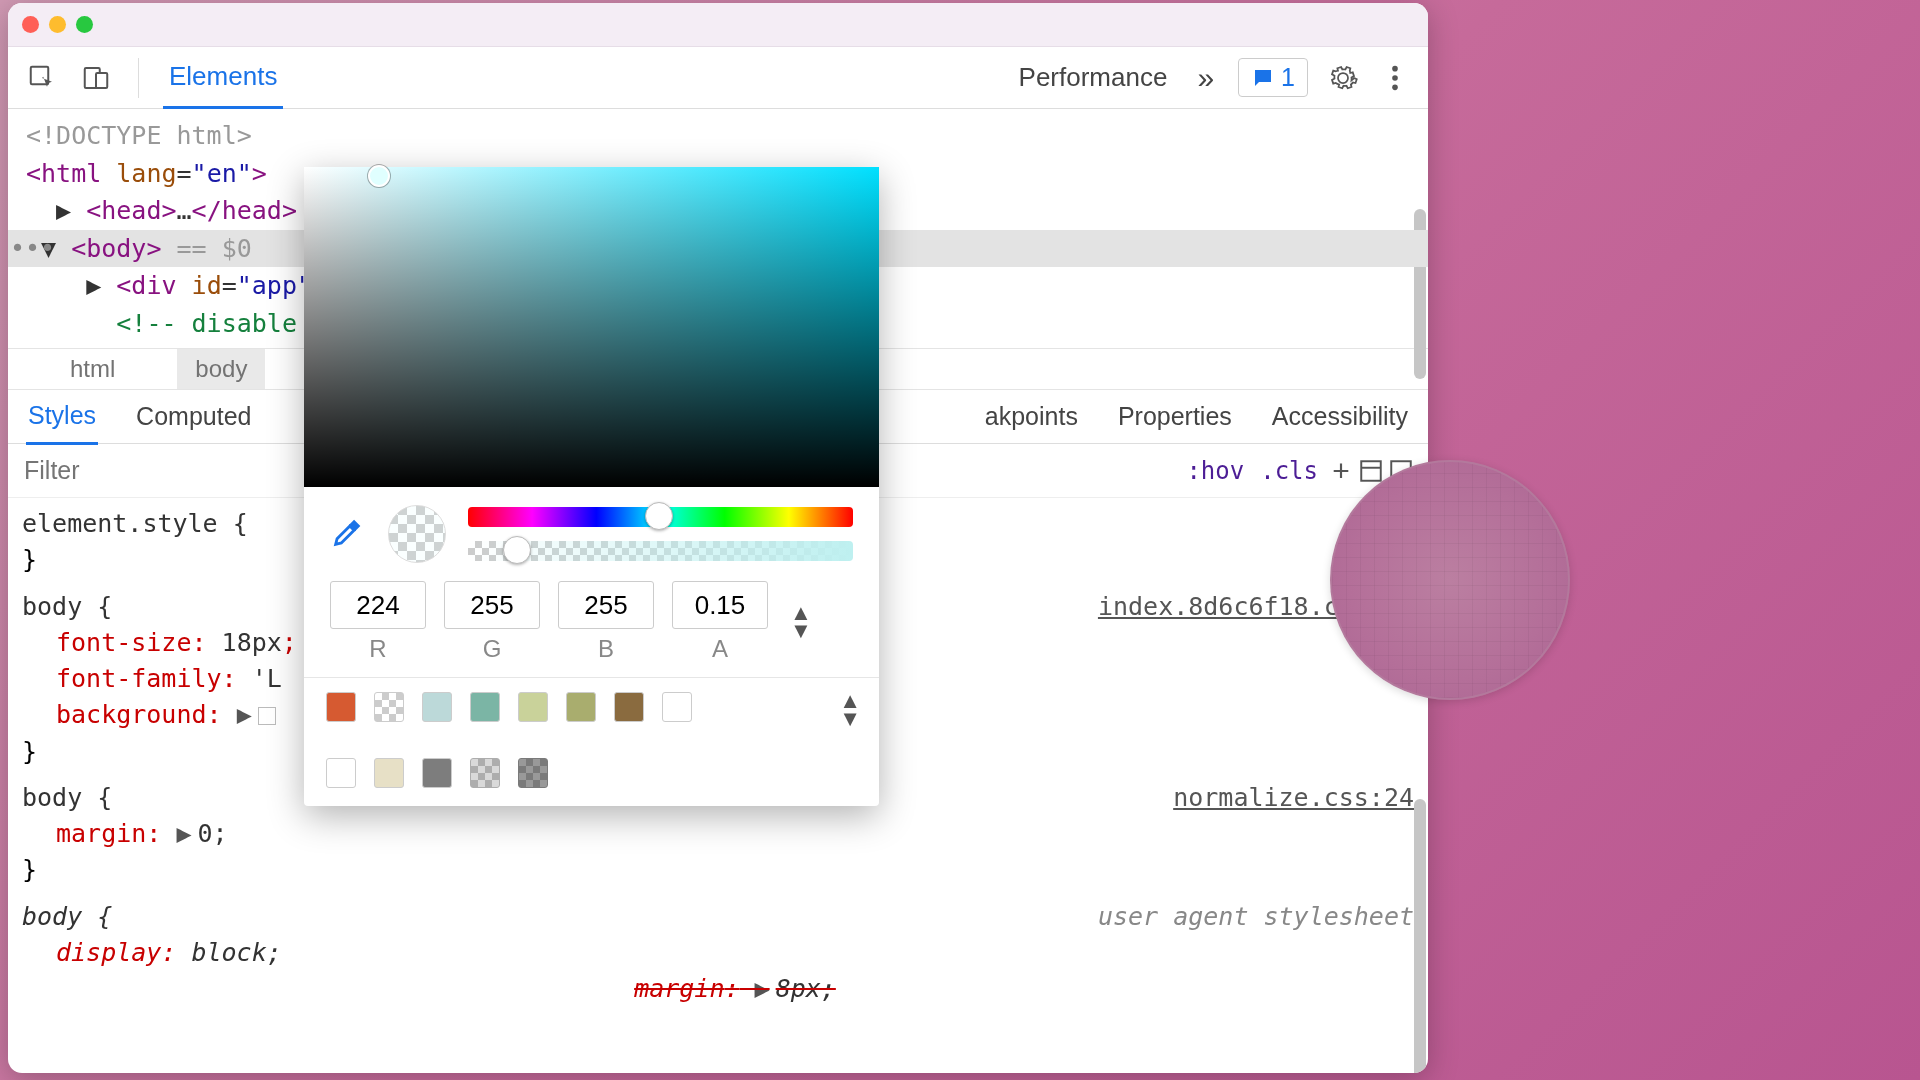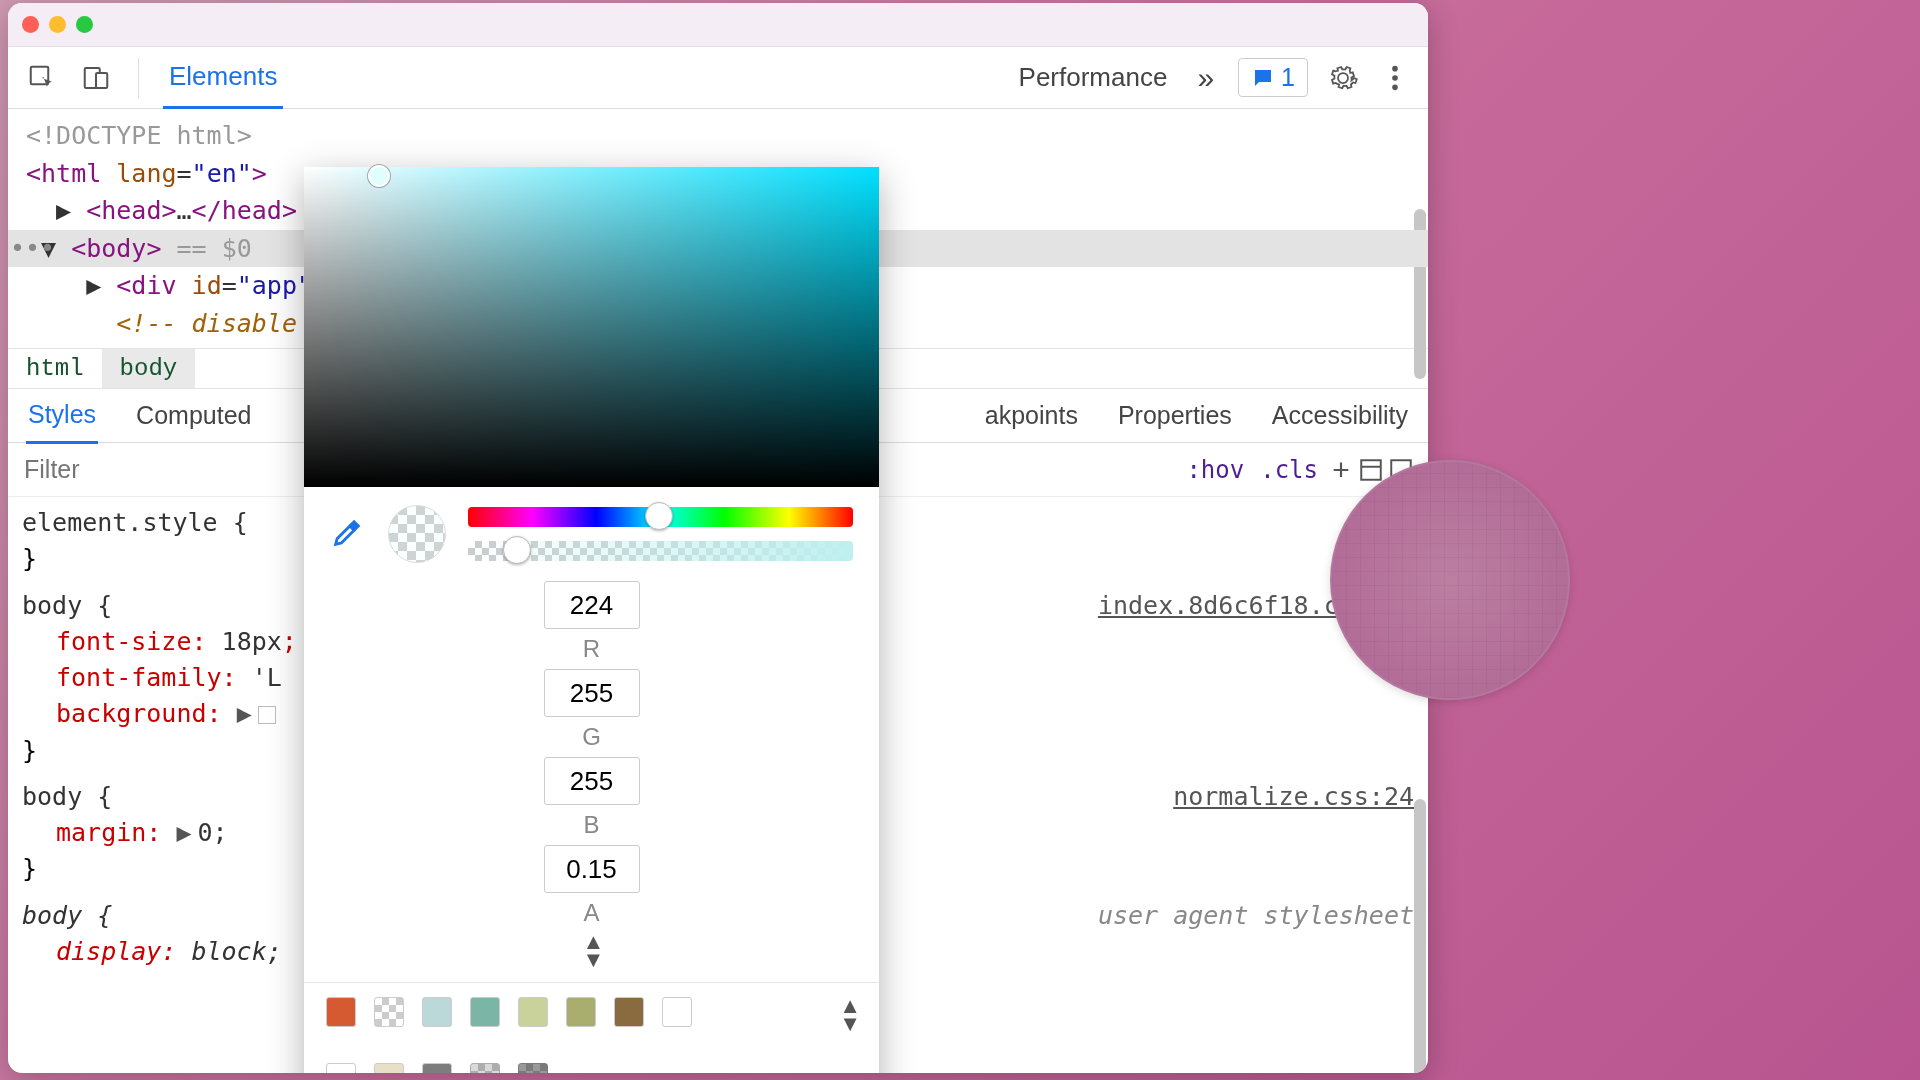--- a/index.html
+++ b/index.html
@@ -37,21 +37,21 @@
 }
 .gear, .more { color:#555; width:34px; height:34px; display:flex; align-items:center; justify-content:center;}
 .content { flex:1; display:flex; flex-direction:column; position:relative; overflow:hidden;}
 .dom-pane { font-family: Menlo, Consolas, monospace; font-size:25px; padding:8px 18px 6px; line-height:1.5; position:relative;}
 .dom-line { white-space:pre; color:#333;}
 .dom-line .tag{color:#881280;} .dom-line .attr{color:#9a4d0a;} .dom-line .str{color:#1a1aa6;}
 .dom-line .faded{color:#999;}
 .sel-row{ background:#e3e3e3; margin:0 -18px; padding:0 18px;}
 .sel-row .dots{ color:#888; position:absolute; left:2px;}
 .breadcrumb{ display:flex; gap:0; border-top:1px solid #e4e4e4; border-bottom:1px solid #e4e4e4;}
-.crumb{ padding:6px 18px; font-family:Liberation Mono, monospace; font-size:24px; color:#14532d;}
+.crumb{ padding:6px 18px; font-family:Liberation Sans, sans-serif; font-size:24px; color:#737373;margin-left:44px;}
 .crumb.active{ background:#e9e9e9;}
 .tabs2{ height:54px; display:flex; align-items:center; gap:36px; padding:0 18px; border-bottom:1px solid #ddd; font-size:25px; color:#444;}
 .tabs2 .t{cursor:pointer; padding:12px 2px;}
 .tabs2 .t.active{ color:#1a73e8; border-bottom:3px solid #1a73e8;}
 .filter-row{ display:flex; align-items:center; padding:6px 12px; border-bottom:1px solid #eee; gap:0;}
 .filter-row input{ flex:1; border:none; font-size:25px; padding:6px 4px; color:#777; outline:none;}
 .fr-item{ font-size:24px; color:#4c1d95; font-family:Menlo,monospace; padding:4px 8px;}
 .fr-icon{ width:30px; height:30px; color:#555; display:flex; align-items:center; justify-content:center;}
 .styles-pane{ font-family:Menlo,Consolas,monospace; font-size:25px; padding:8px 14px; line-height:1.45; overflow:auto; flex:1;}
 .rule{ margin-bottom:10px; position:relative;}
@@ -88,21 +88,21 @@
 .preview-circle::after{content:""; position:absolute; inset:0; background:rgba(224,255,255,.15);}
 .sliders{ flex:1; display:flex; flex-direction:column; gap:14px;}
 .hue{ height:20px; border-radius:4px; position:relative;
   background:linear-gradient(to right,#f00,#f0f,#00f,#0ff,#0f0,#ff0,#f00);}
 .alpha{ height:20px; border-radius:4px; position:relative;
   background:
     linear-gradient(to right, rgba(190,240,240,0), rgba(190,240,240,1)),
     repeating-conic-gradient(#ccc 0 25%, #fff 0 50%) 0 0/14px 14px;}
 .sld-h{ position:absolute; top:-5px; width:28px; height:28px; border-radius:50%;
   background:#fff; border:1px solid #bbb; box-shadow:0 1px 3px rgba(0,0,0,.3);}
-.inputs{ display:flex; gap:6px; padding:8px 26px 4px; align-items:center;flex-direction:column;}
+.inputs{ display:flex; gap:18px; padding:8px 26px 4px; align-items:center;}
 .inputs .col{ display:flex; flex-direction:column; align-items:center; gap:6px;}
 .inputs input{ width:96px; height:48px; text-align:center; font-size:26px; border:1px solid #ccc; border-radius:3px;}
 .inputs .col:last-of-type input{ width:96px;}
 .inputs .lbl{ color:#888; font-size:24px;}
 .spin{ display:flex; flex-direction:column; color:#555; margin-left:4px; line-height:0.8;}
 .palette{ border-top:1px solid #e6e6e6; margin-top:10px; padding:14px 22px 18px; display:flex; flex-wrap:wrap; gap:18px; position:relative;}
 .pal-sw{ width:30px; height:30px; border:1px solid #ccc; border-radius:3px;}
 .pal-spin{ position:absolute; right:18px; top:14px; display:flex; flex-direction:column; color:#555; line-height:.8;}
 
 .scrollbar{ position:absolute; right:2px; width:12px; background:#c6c6c6; border-radius:6px;}
@@ -179,21 +179,21 @@
   <div class="content">
     <div class="scrollbar sb1"></div>
     <div class="scrollbar sb2"></div>
 
     <div class="dom-pane">
       <div class="dom-line"><span class="faded">&lt;!DOCTYPE html&gt;</span></div>
       <div class="dom-line"><span class="tag">&lt;html </span><span class="attr">lang</span>=<span class="str">"en"</span><span class="tag">&gt;</span></div>
       <div class="dom-line">  ▶ <span class="tag">&lt;head&gt;</span>…<span class="tag">&lt;/head&gt;</span></div>
       <div class="dom-line sel-row"><span class="dots">•••</span> ▼ <span class="tag">&lt;body&gt;</span> <span class="faded">== $0</span></div>
       <div class="dom-line">    ▶ <span class="tag">&lt;div </span><span class="attr">id</span>=<span class="str">"app"</span></div>
-      <div class="dom-line">      <span style="color:#a16207;font-style:italic;">&lt;!-- disable</span>                            <span style="color:#2a8a2a;">&gt;</span></div>
+      <div class="dom-line">      <span style="color:#15803d;">&lt;!-- disable</span>                            <span style="color:#2a8a2a;">&gt;</span></div>
     </div>
 
     <div class="breadcrumb">
       <div class="crumb">html</div>
       <div class="crumb active">body</div>
     </div>
 
     <div class="tabs2">
       <div class="t active">Styles</div>
       <div class="t">Computed</div>

